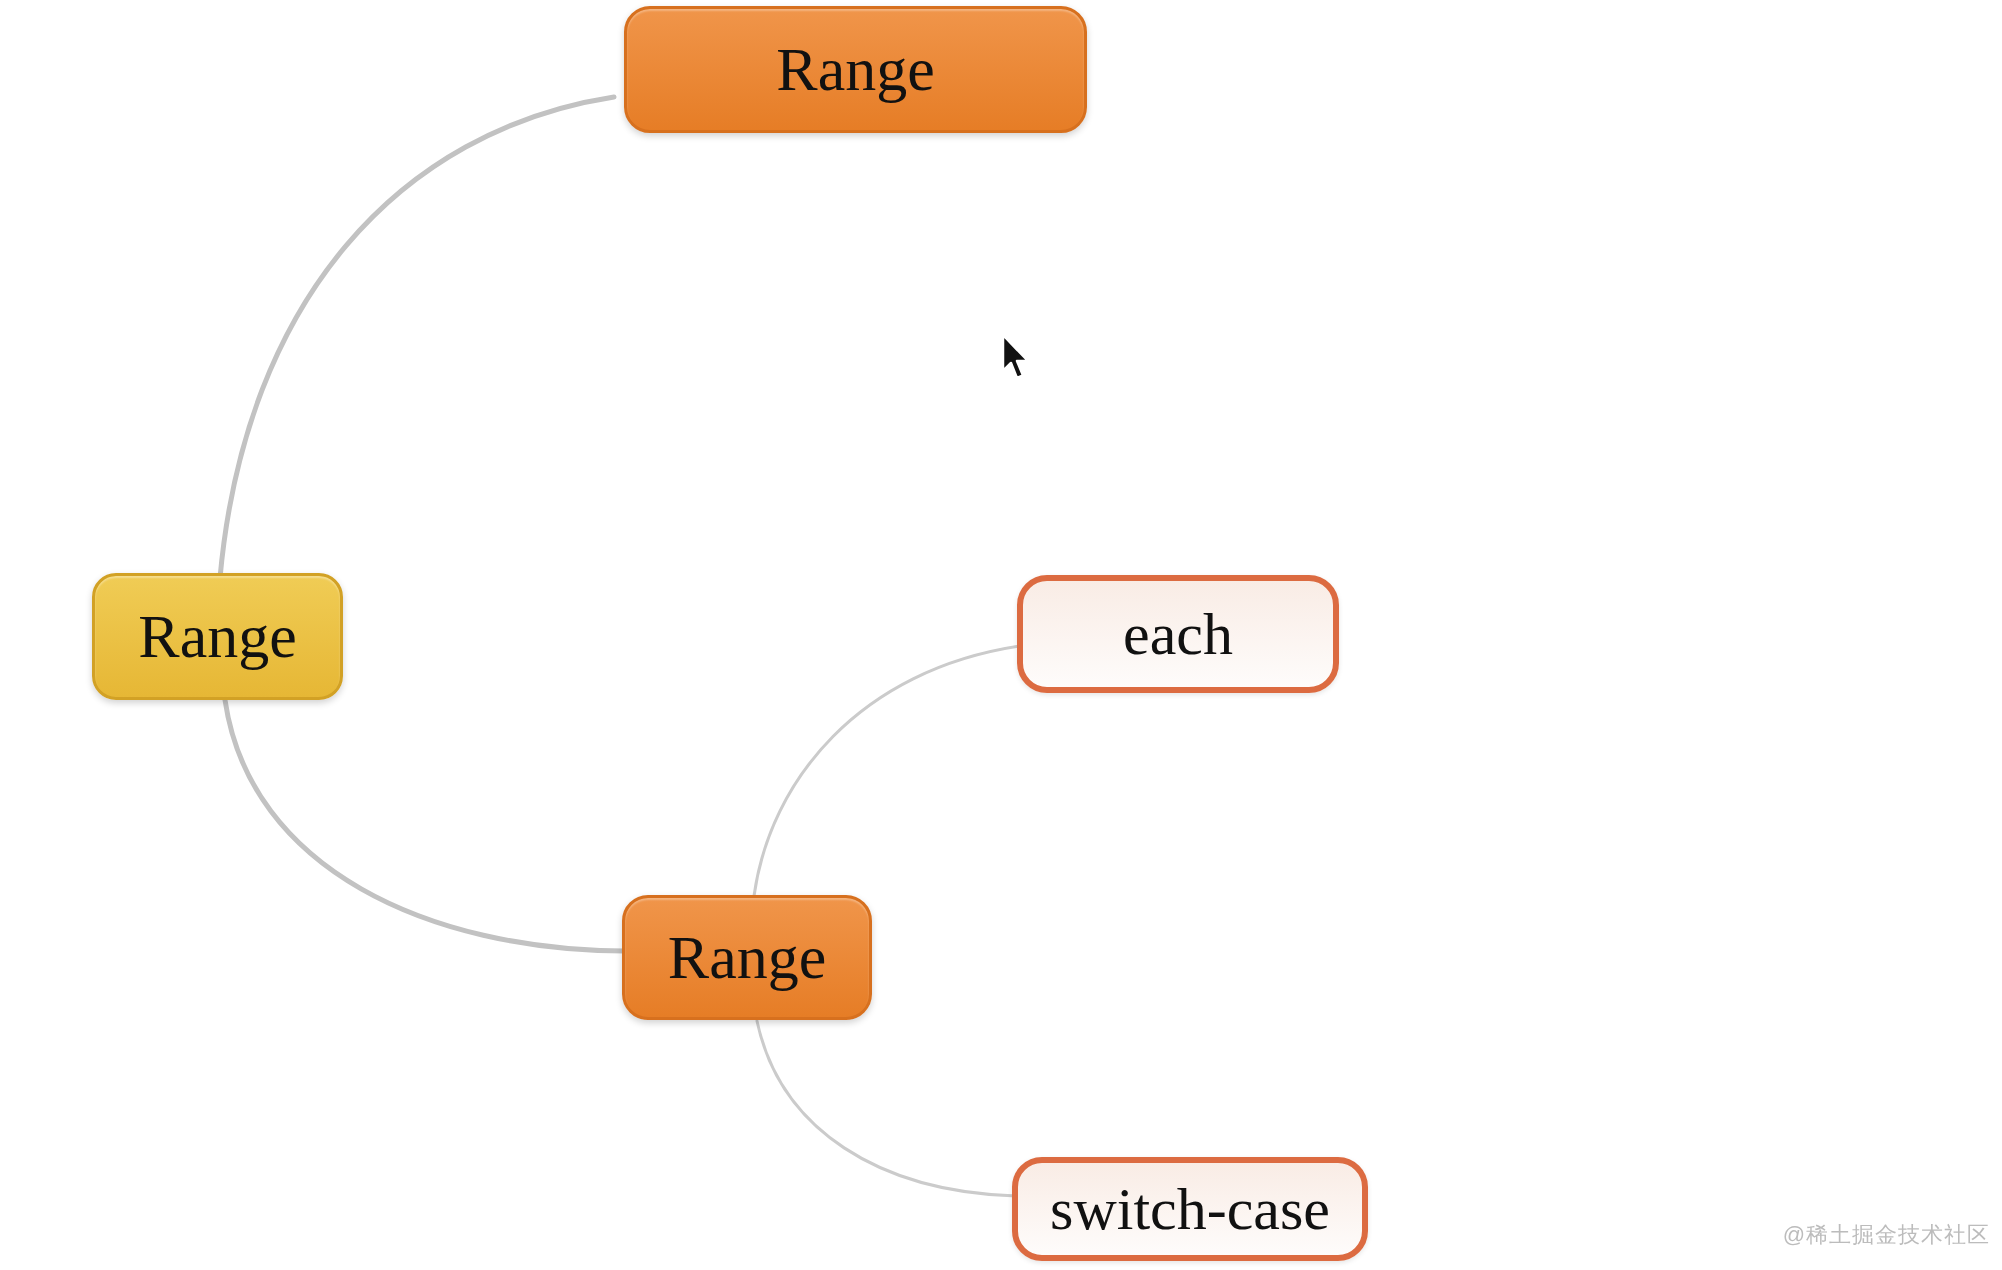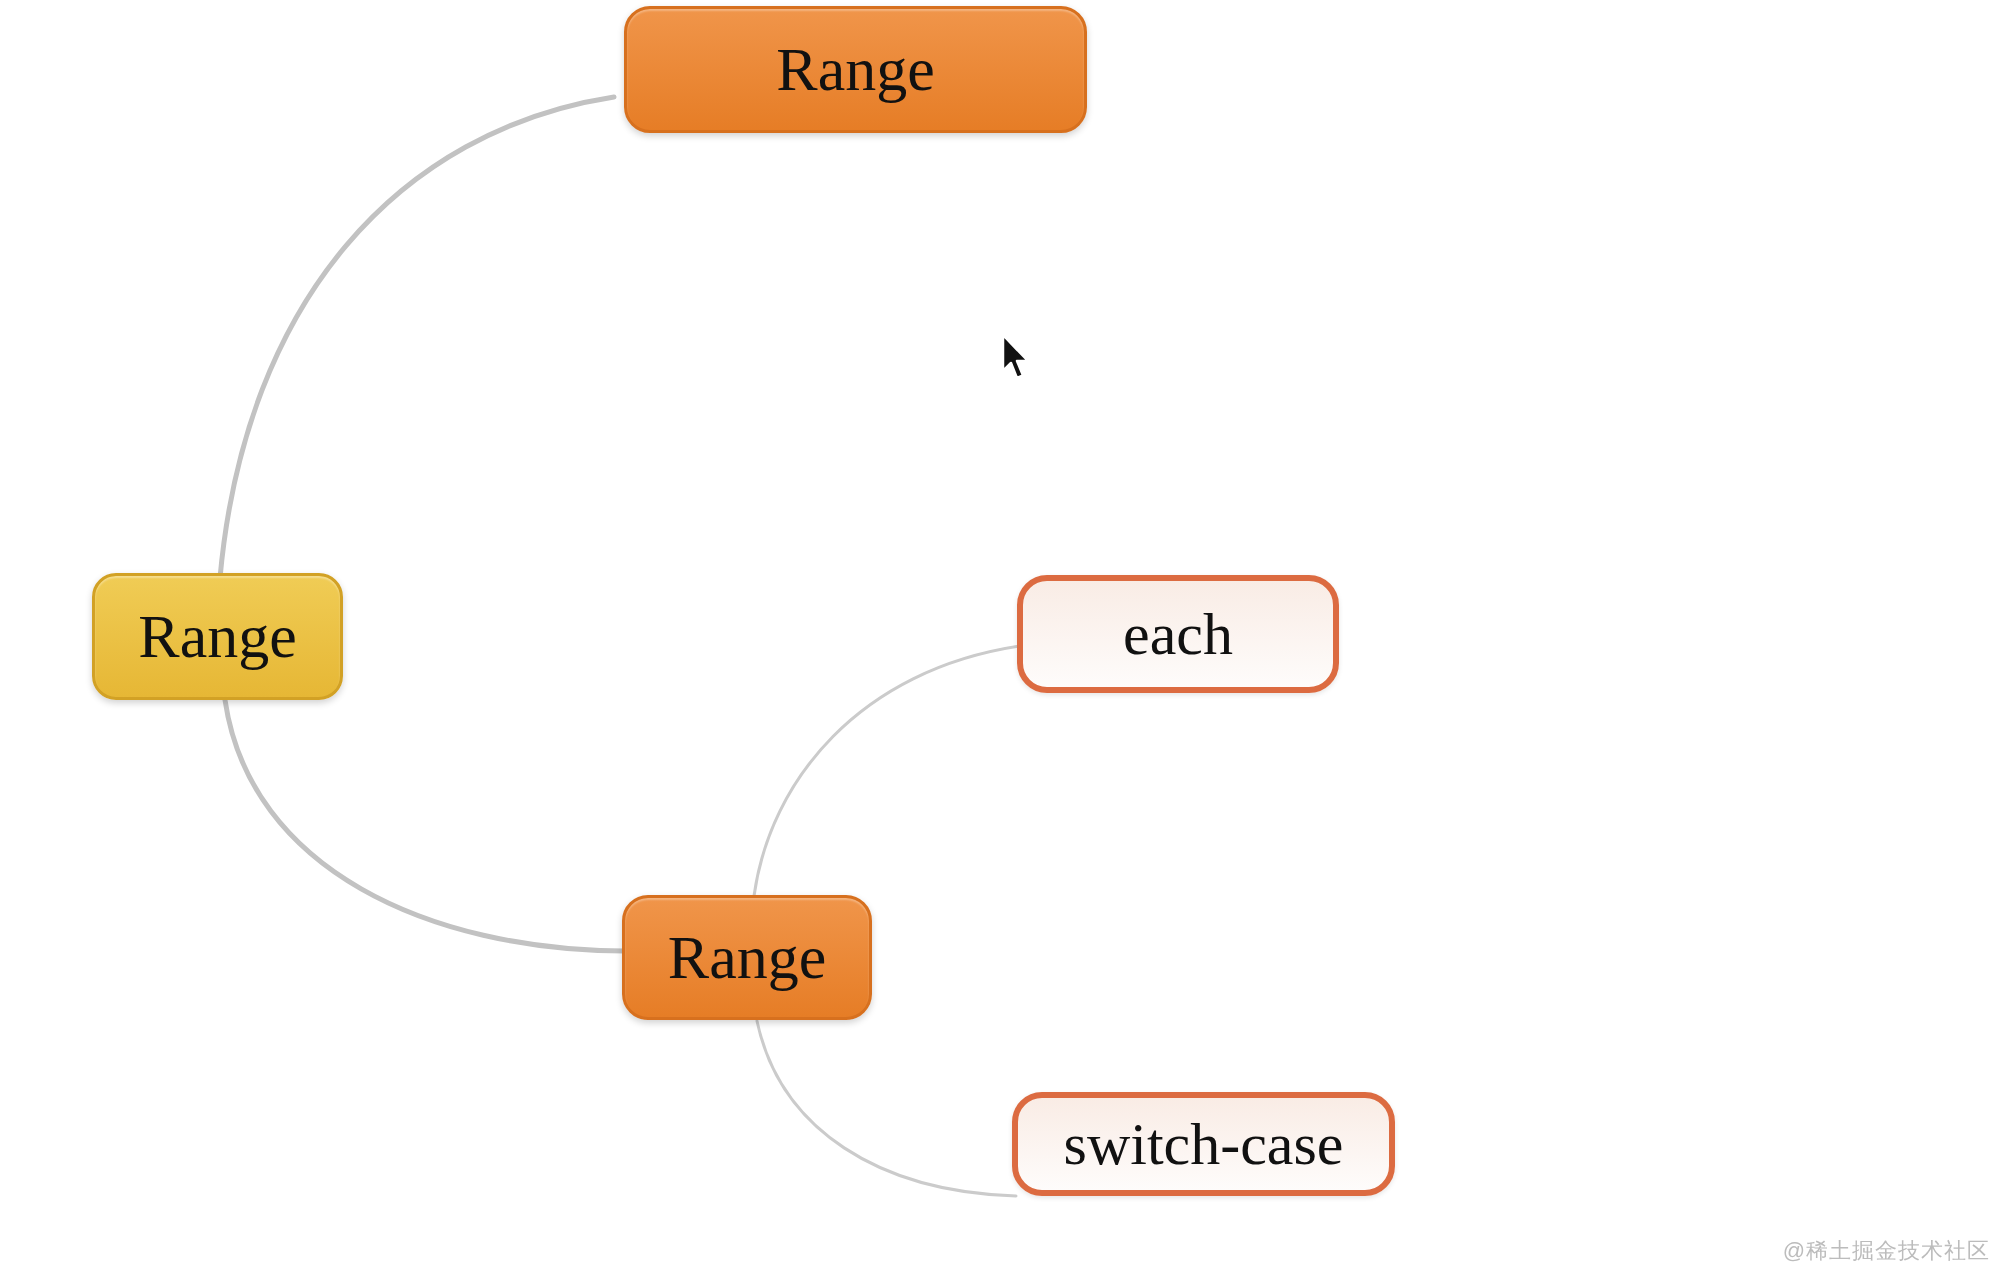--- a/index.html
+++ b/index.html
@@ -56,30 +56,30 @@
   .node-branch-top { left: 624px; top: 6px; width: 463px; height: 127px; }
   .node-branch-mid { left: 622px; top: 895px; width: 250px; height: 125px; }
   .node-leaf {
     border-radius: 30px;
     background: linear-gradient(180deg, var(--leaf-fill-top, #f9ece5) 0%, var(--leaf-fill-bottom, #fefcfb) 100%);
     border: 6px solid var(--leaf-border, #dc6b41);
     box-shadow: 0 2px 5px rgba(0,0,0,0.10);
     font-size: 60px;
   }
   .node-leaf-each { left: 1017px; top: 575px; width: 322px; height: 118px; }
-  .node-leaf-switch { left: 1012px; top: 1092px; width: 383px; height: 104px; justify-content: center; }
+  .node-leaf-switch { left: 1012px; top: 1157px; width: 356px; height: 104px; justify-content: center; }
   .node-label { pointer-events: none; white-space: nowrap; }
   #cursor {
     position: absolute;
     left: 997px; top: 333px;
     width: 34px; height: 50px;
   }
   #watermark {
     position: absolute;
-    right: 12px; bottom: 4px;
+    right: 12px; bottom: 20px;
     font-size: 22px;
     color: var(--watermark, #bcbcbc);
     letter-spacing: 1px;
   }
 </style>
 </head>
 <body>
 
 <div id="stage">
 

